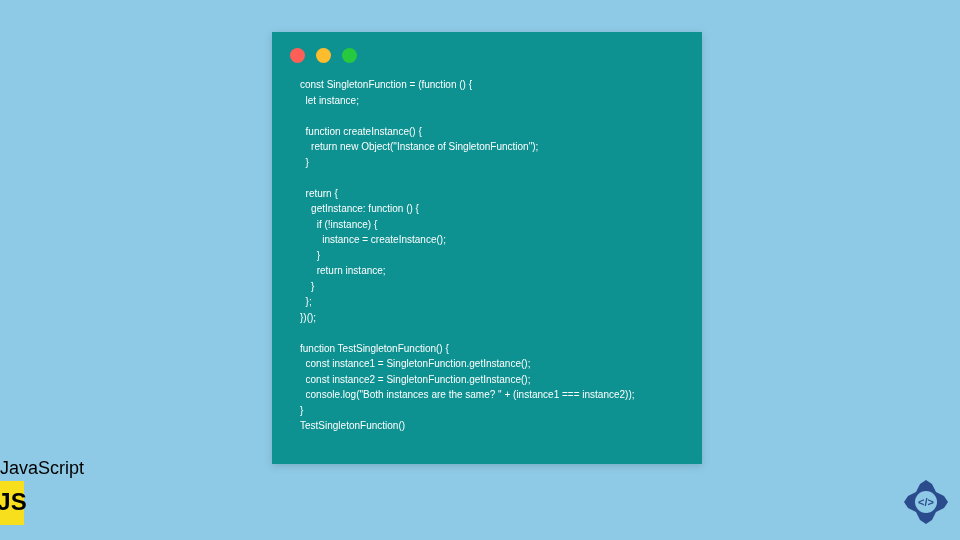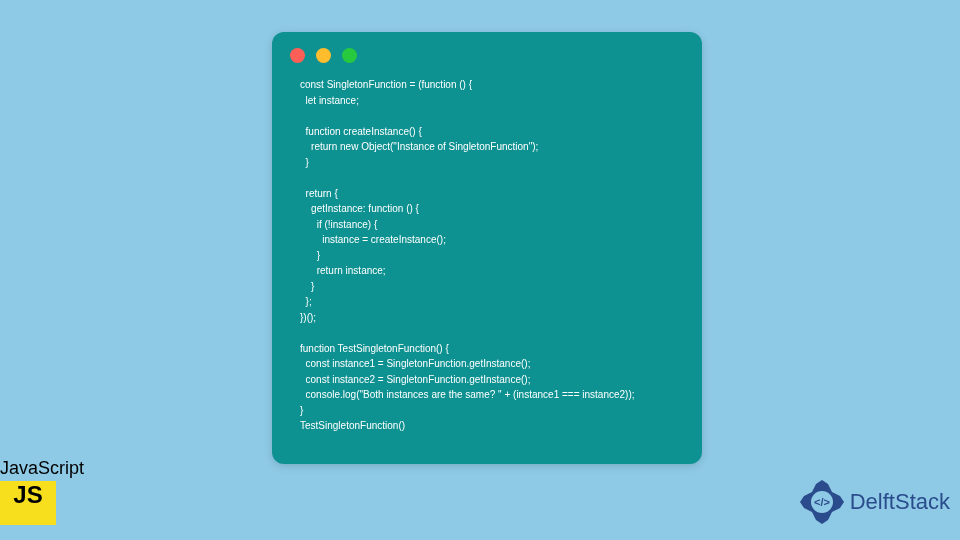--- a/index.html
+++ b/index.html
@@ -15,21 +15,21 @@
       font-family: Arial, sans-serif;
       overflow: hidden;
     }
     .code-window {
       position: absolute;
       left: 272px;
       top: 32px;
       width: 430px;
       height: 432px;
       background: #0E9191;
-      border-radius: 12px;
+      border-radius: 0;
       box-shadow: 0 2px 8px rgba(0,0,0,0.15);
     }
     .window-controls {
       display: flex;
       gap: 11px;
       padding: 16px 18px 10px 18px;
     }
     .control-dot {
       width: 15px;
       height: 15px;
@@ -51,26 +51,26 @@
       left: 0px;
       top: 458px;
     }
     .js-label {
       font-size: 18px;
       color: #000;
       font-weight: 500;
       margin-bottom: 2px;
     }
     .js-logo {
-      width: 56px;
+      width: 24px;
       height: 44px;
       background: #F7DF1E;
       position: relative;
       display: flex;
-      align-items: flex-start;
+      align-items: center;
       justify-content: center;
       font-weight: bold;
       font-size: 24px;
       color: #000;
       font-family: Arial, sans-serif;
       padding-bottom: 2px;
     }
     .delftstack {
       position: absolute;
       right: 10px;
@@ -137,14 +137,13 @@
 <div class="delftstack">
   <div class="delftstack-icon">
     <svg width="48" height="48" viewBox="0 0 48 48">
       <g transform="translate(24,24)">
         <polygon points="0,-22 6,-18 10,-10 18,-6 22,0 18,6 10,10 6,18 0,22 -6,18 -10,10 -18,6 -22,0 -18,-6 -10,-10 -6,-18" fill="#2B4C8C"></polygon>
         <circle cx="0" cy="0" r="11" fill="#8ECAE6"></circle>
         <text x="0" y="4" text-anchor="middle" font-size="11" fill="#2B4C8C" font-weight="bold">&lt;/&gt;</text>
       </g>
     </svg>
   </div>
-  <div class="delftstack-text">DelftStack</div>
 </div>
 
 </body></html>

